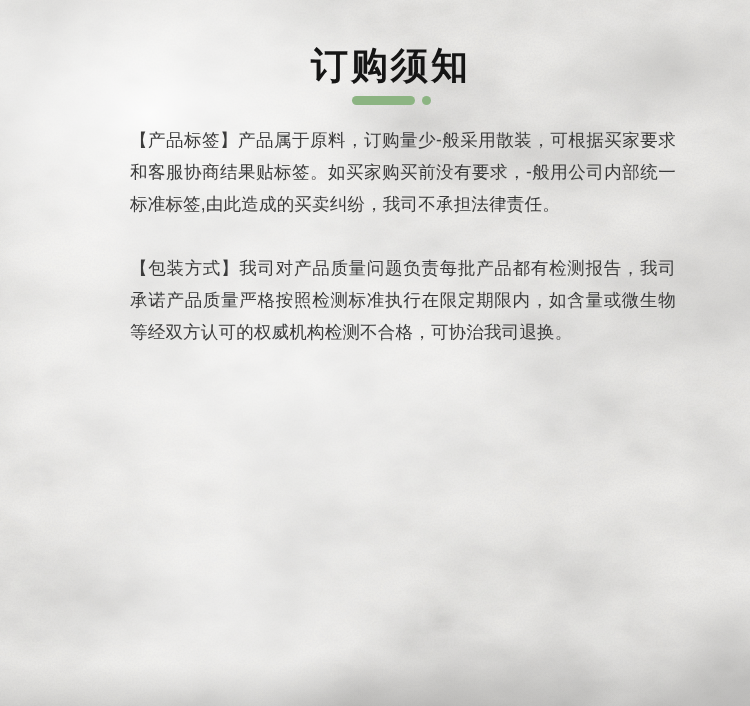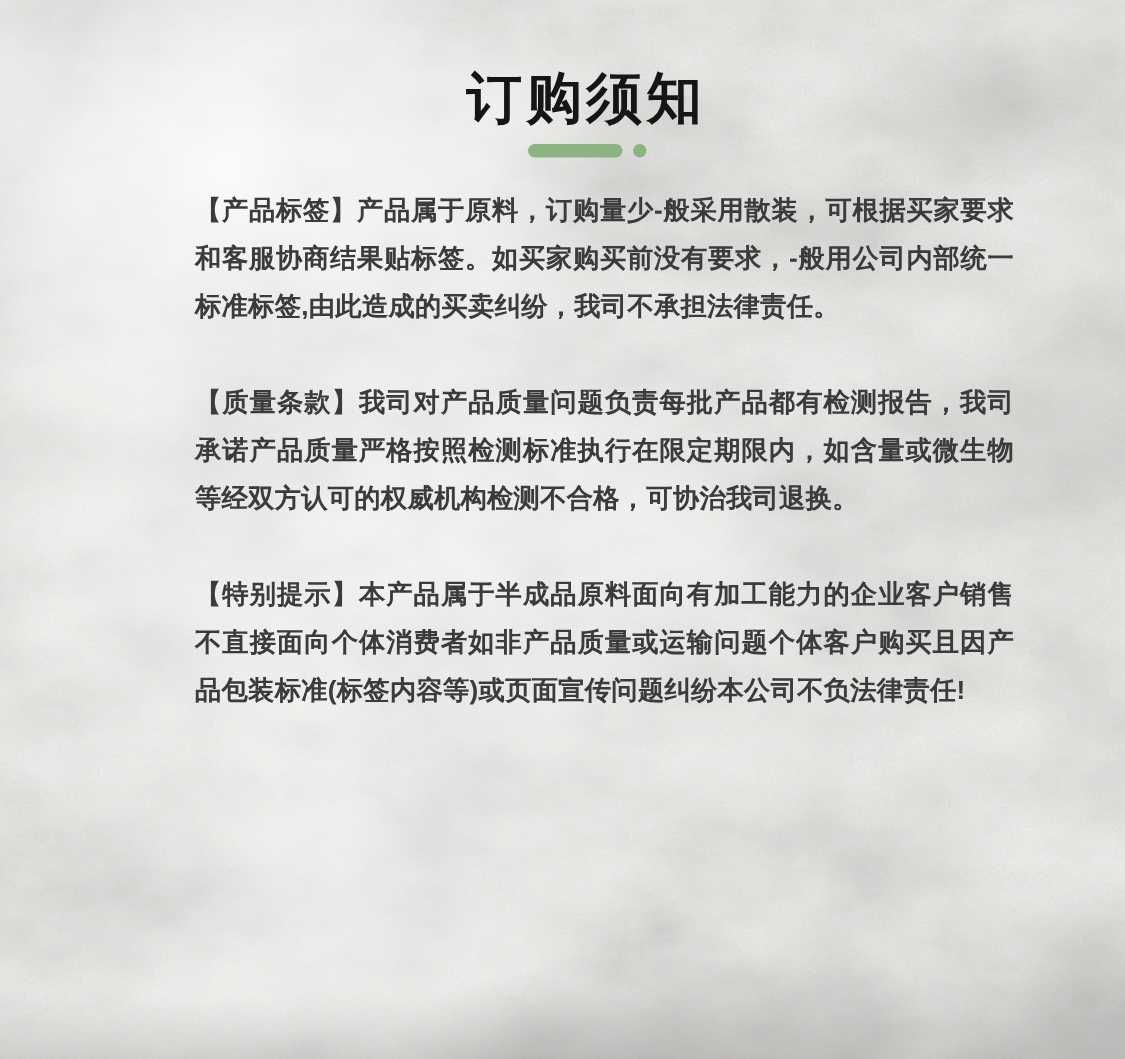--- a/index.html
+++ b/index.html
@@ -39,21 +39,21 @@
   .divider {
     margin-top: 10px;
     height: 9px;
     display: flex;
     justify-content: center;
     align-items: center;
     gap: 7px;
   }
   .divider .bar  { width: 63px; height: 9px; border-radius: 5px; background: #8cb482; }
   .divider .dot  { width: 9px;  height: 9px; border-radius: 50%; background: #8cb482; }
-  .notices { margin: 19px 0 0 114px; width: 546px; font-weight: bold; }
+  .notices { margin: 19px 0 0 114px; width: 546px; }
   .notice {
     margin: 0 0 32px 0;
     font-size: 17.5px;
     line-height: 32px;
     letter-spacing: 0.2px;
     color: #3b3b3b;
     text-align: justify;
   }
 </style>
 </head>
@@ -104,18 +104,17 @@
   <div class="content">
     <h1 class="title">订购须知</h1>
 
     <div class="divider">
       <span class="bar"></span>
       <span class="dot"></span>
     </div>
 
     <div class="notices">
       <p class="notice">【产品标签】产品属于原料，订购量少-般采用散装，可根据买家要求和客服协商结果贴标签。如买家购买前没有要求，-般用公司内部统一标准标签,由此造成的买卖纠纷，我司不承担法律责任。</p>
-      <p class="notice">【质量条款】我司对产品质量问题负责每批产品都有检测报告，我司承诺产品质量严格按照检测标准执行在限定期限内，如含量或微生物等经双方认可的权威机构检测不合格，可协治我司退换。</p>
-      <p class="notice">【特别提示】本产品属于半成品原料面向有加工能力的企业客户销售不直接面向个体消费者如非产品质量或运输问题个体客户购买且因产品包装标准(标签内容等)或页面宣传问题纠纷本公司不负法律责任!</p>
+      <p class="notice">【包装方式】我司对产品质量问题负责每批产品都有检测报告，我司承诺产品质量严格按照检测标准执行在限定期限内，如含量或微生物等经双方认可的权威机构检测不合格，可协治我司退换。</p>
     </div>
   </div>
 
 </div>
 
 </body></html>

